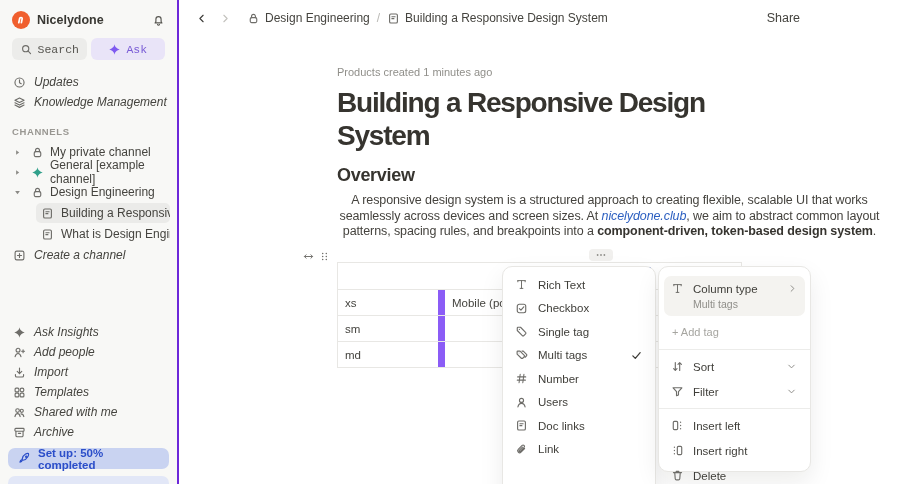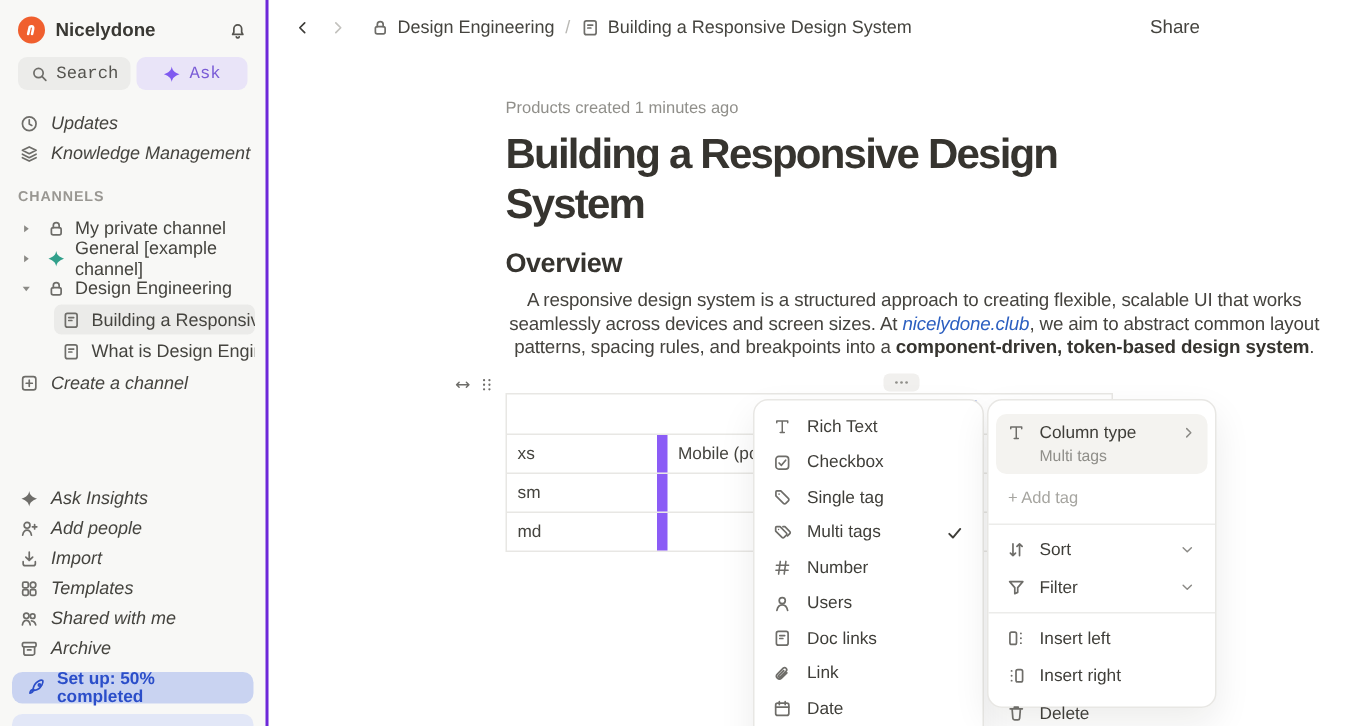--- a/index.html
+++ b/index.html
@@ -483,30 +483,20 @@
   </div>
         <div class="menu-item">
     <span class="icon">
             <svg viewBox="0 0 16 16" fill="none" stroke="currentColor" stroke-width="1.4" stroke-linecap="round" stroke-linejoin="round">
               <path d="m11.8 6.8-4.4 4.4a2.4 2.4 0 0 1-3.4-3.4l4.8-4.8a1.7 1.7 0 0 1 2.4 2.4L6.4 10.2a.85.85 0 0 1-1.2-1.2l4-4"></path>
             </svg>
           </span>
     <span>Link</span>
 
   </div>
-        <div class="menu-item">
-    <span class="icon">
-            <svg viewBox="0 0 16 16" fill="none" stroke="currentColor" stroke-width="1.4" stroke-linecap="round" stroke-linejoin="round">
-              <rect x="2.6" y="3.4" width="10.8" height="10" rx="1.6"></rect>
-              <path d="M2.6 6.6h10.8M5.6 2.2v2.4M10.4 2.2v2.4"></path>
-            </svg>
-          </span>
-    <span>Date</span>
-
-  </div>
       </div>
   </div>
 
   <div class="menu col-menu">
     <div class="cm-head">
       <div class="cm-head-top">
         <span class="icon">
             <svg viewBox="0 0 16 16" fill="none" stroke="currentColor" stroke-width="1.4" stroke-linecap="round" stroke-linejoin="round">
               <path stroke-width="1.2" d="M3.5 3.2h9M3.5 3.2v1.5M12.5 3.2v1.5M8 3.2v9.6M6.3 12.8h3.4"></path>
             </svg>

